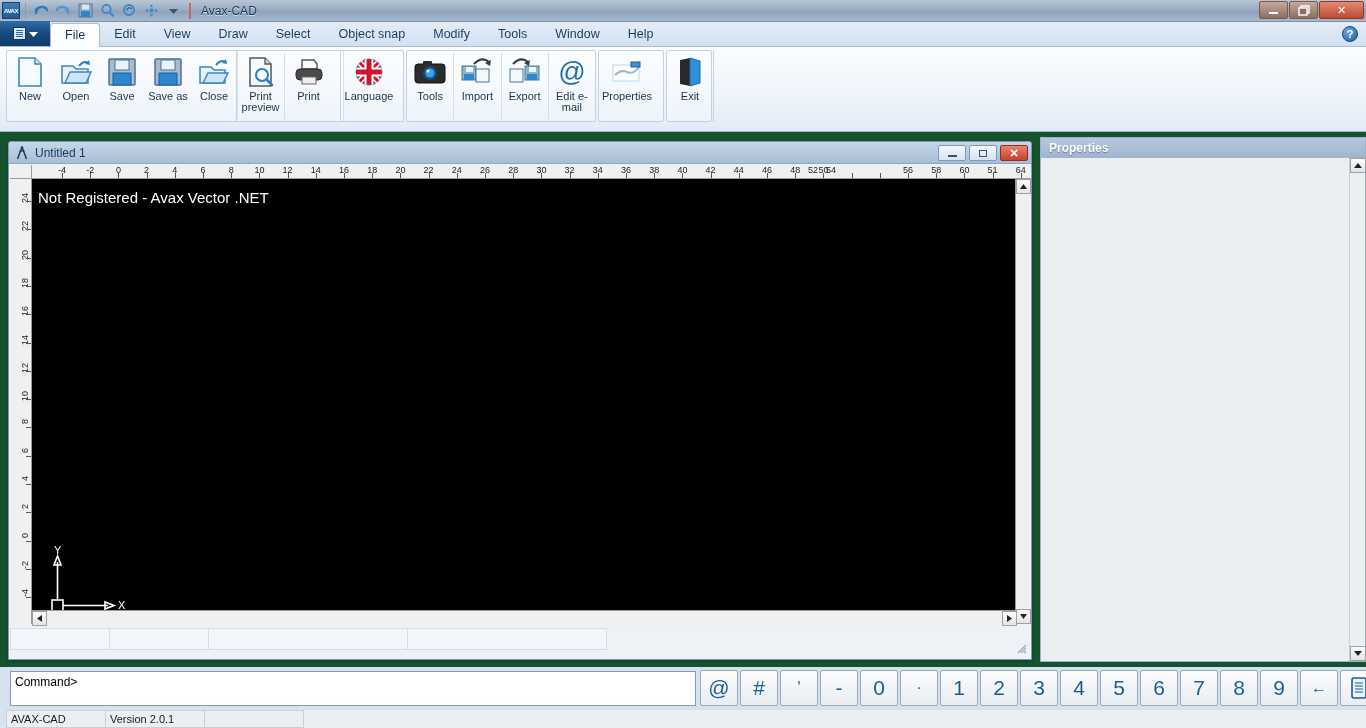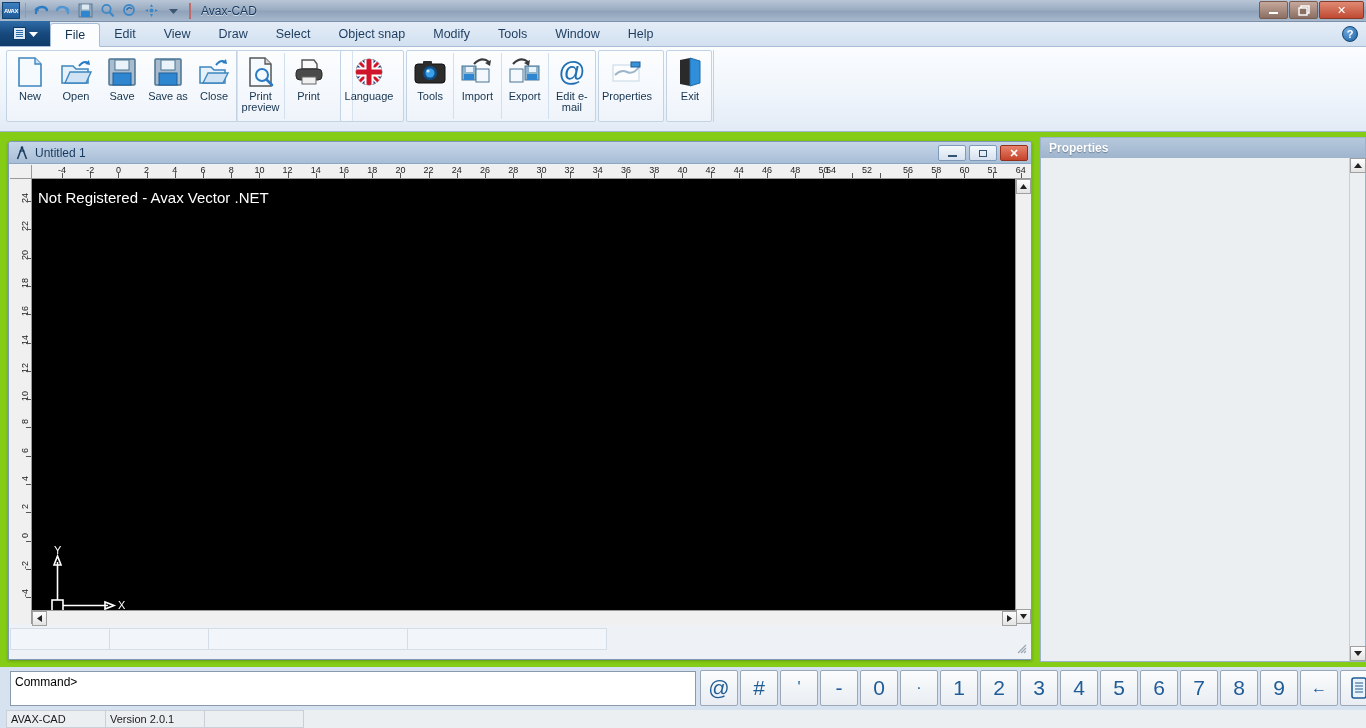--- a/index.html
+++ b/index.html
@@ -116,21 +116,21 @@
     font-size:11px;color:#6a7c91;
   }
   .rgrouplabel span{ position:absolute;left:348px; }
   .ribbon-rightedge{
     position:absolute;left:713px;top:3px;width:1px;height:72px;background:#c3d3e6;
   }
 
   
   .workspace{
     position:absolute;left:0;top:132px;width:1366px;height:535px;
-    background:#84cc16;
+    background:#14532d;
   }
 
   
   .mdi{
     position:absolute;left:8px;top:9px;width:1024px;height:519px;
     background:#eef2f7;
     border:1px solid #7f99b8;
     border-radius:3px 3px 0 0;
     box-shadow:0 1px 3px rgba(0,0,0,.25);
   }
@@ -418,21 +418,21 @@
             <path d="M2 11 H13 L16 14 H27 V27 H2 Z" fill="#e6f1fa" stroke="#3e87bf" stroke-width="1.5"></path>
             <path d="M5 27 L10 17 H30 L25 27 Z" fill="#cfe3f4" stroke="#3e87bf" stroke-width="1.4"></path>
             <path d="M18 9 Q23 3 27 6" stroke="#2b7cc4" stroke-width="2" fill="none"></path>
             <path d="M28 3 L29 8 L24 7 Z" fill="#2b7cc4"></path>
           </svg>
       </div>
       <div class="lbl">Close</div>
     </div>
   </div>
 
-  <div class="rgroup" style="left:236px;width:117px;">
+  <div class="rgroup" style="left:236px;width:108px;">
     <div class="rbtn">
       <div class="ico">
         <svg width="30" height="32" viewBox="0 0 30 32">
             <path d="M4 2 H19 L25 8 V30 H4 Z" fill="#f4fafe" stroke="#555" stroke-width="1.5"></path>
             <path d="M19 2 V8 H25" fill="#d8d8d8" stroke="#555" stroke-width="1.3"></path>
             <circle cx="16" cy="19" r="6" fill="none" stroke="#2b7cc4" stroke-width="2"></circle>
             <path d="M20.5 23.5 L26 29" stroke="#2b7cc4" stroke-width="2.6" stroke-linecap="round"></path>
           </svg>
       </div>
       <div class="lbl">Print preview</div>
@@ -625,21 +625,21 @@
         <div class="num" style="left: 678.6px;">42</div>
         <div class="tick" style="left: 678.6px;"></div>
         <div class="num" style="left: 706.8px;">44</div>
         <div class="tick" style="left: 706.8px;"></div>
         <div class="num" style="left: 735px;">46</div>
         <div class="tick" style="left: 735px;"></div>
         <div class="num" style="left: 763.2px;">48</div>
         <div class="tick" style="left: 763.2px;"></div>
         <div class="num" style="left: 791.4px;">50</div>
         <div class="tick" style="left: 791.4px;"></div>
-        <div class="num" style="left: 835px; text-align: right;">52</div>
+        <div class="num" style="left: 781px; text-align: right;">52</div>
         <div class="tick" style="left: 819.6px;"></div>
         <div class="num" style="left: 799px;">54</div>
         <div class="tick" style="left: 847.8px;"></div>
         <div class="num" style="left: 876px;">56</div>
         <div class="tick" style="left: 876px;"></div>
         <div class="num" style="left: 904.2px;">58</div>
         <div class="tick" style="left: 904.2px;"></div>
         <div class="num" style="left: 932.4px;">60</div>
         <div class="tick" style="left: 932.4px;"></div>
         <div class="num" style="left: 960.6px;">51</div>

